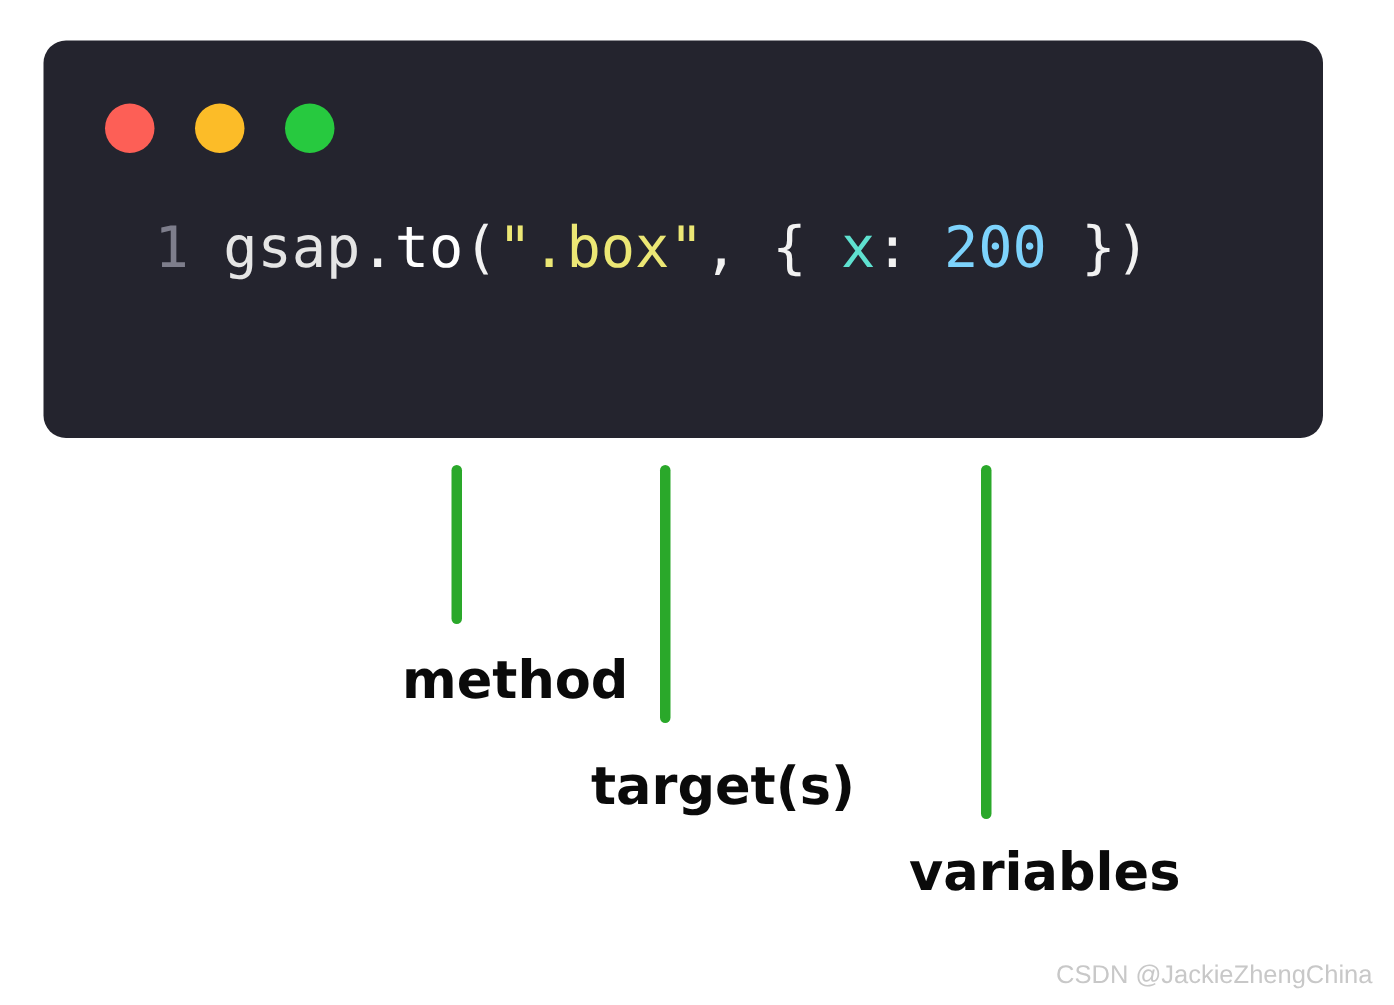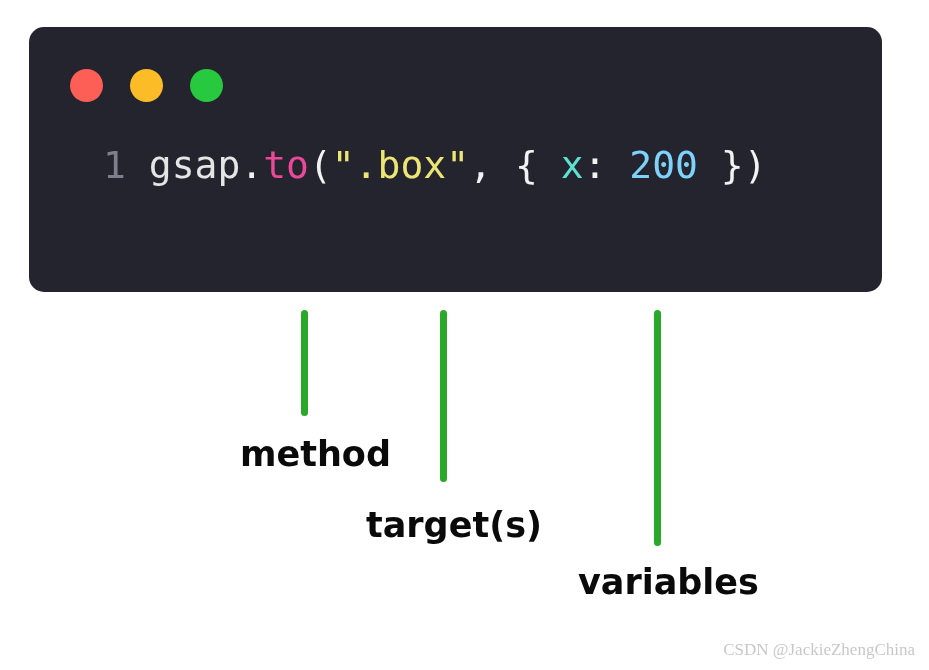--- a/index.html
+++ b/index.html
@@ -60,21 +60,21 @@
     top: 112px;
     white-space: pre;
     font-family: "DejaVu Sans Mono", monospace;
     font-size: 38px;
     line-height: 52px;
     letter-spacing: 0px;
   }
   .tok-linenum { color: #7e7e8c; }
   .tok-object  { color: #e5e5e5; }
   .tok-punct   { color: #f2f2f2; }
-  .tok-method  { color: #ec4899; }
+  .tok-method  { color: #ffffff; }
   .tok-string  { color: #ece775; }
   .tok-prop    { color: #5fe1d0; }
   .tok-number  { color: #7dd3fc; }
 
   
   .connector {
     position: absolute;
     width: 7px;
     background: #2aa82a;
     border-radius: 4px;
@@ -85,32 +85,33 @@
 
   
   .callout {
     position: absolute;
     color: #0a0a0a;
     font-family: "DejaVu Sans", sans-serif;
     font-weight: bold;
     font-size: 35px;
     line-height: 40px;
     white-space: nowrap;
+    margin-left: 28px;
   }
   .callout-method    { left: 240px; top: 434px; }
   .callout-targets   { left: 366px; top: 505px; }
   .callout-variables { left: 578px; top: 562px; }
 
   
   .watermark {
     position: absolute;
     right: 14px;
     bottom: 10px;
     color: #c8c8c8;
-    font-family: Liberation Serif, serif;
+    font-family: Liberation Sans, sans-serif;
     font-size: 17px;
     white-space: nowrap;
   }
 </style>
 </head>
 <body>
 
 <div id="stage">
 
   <div class="code-window">

